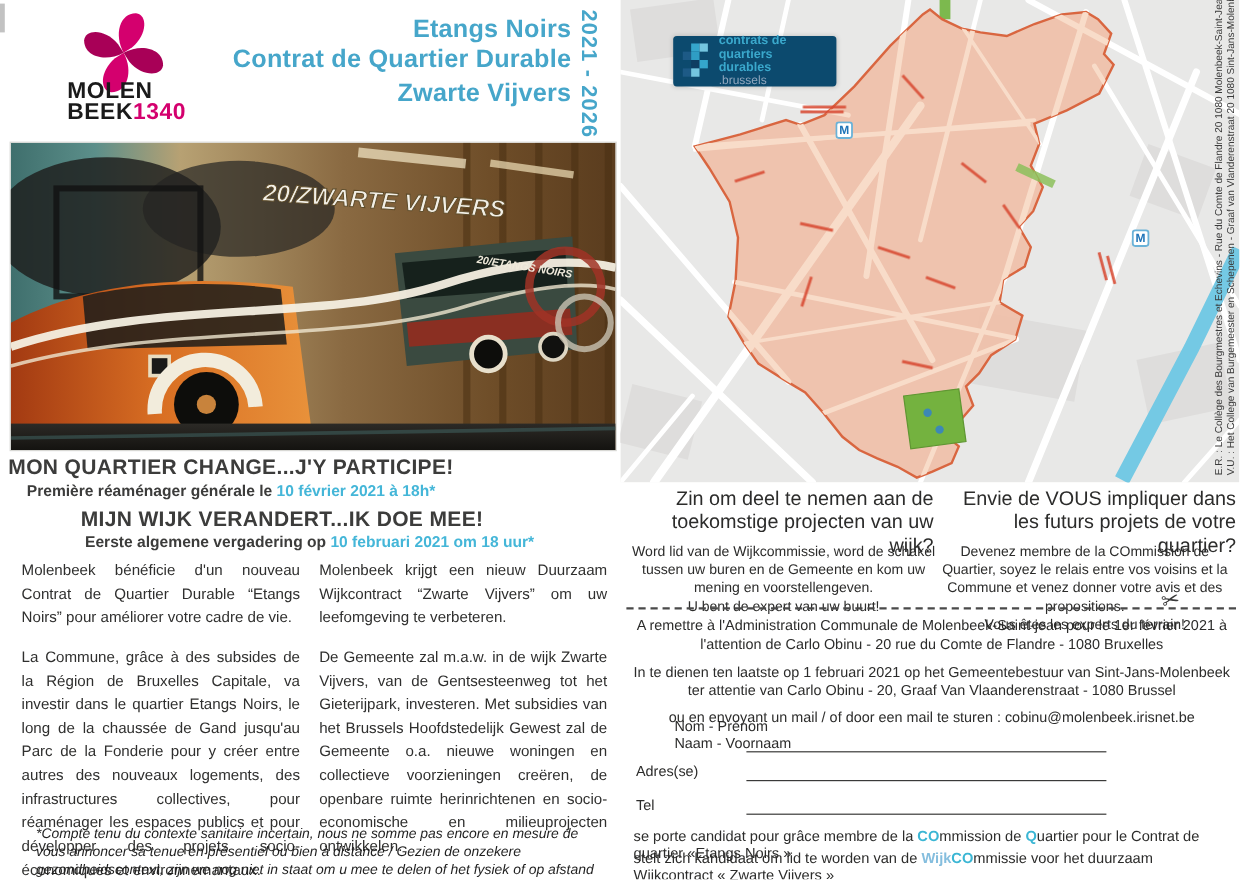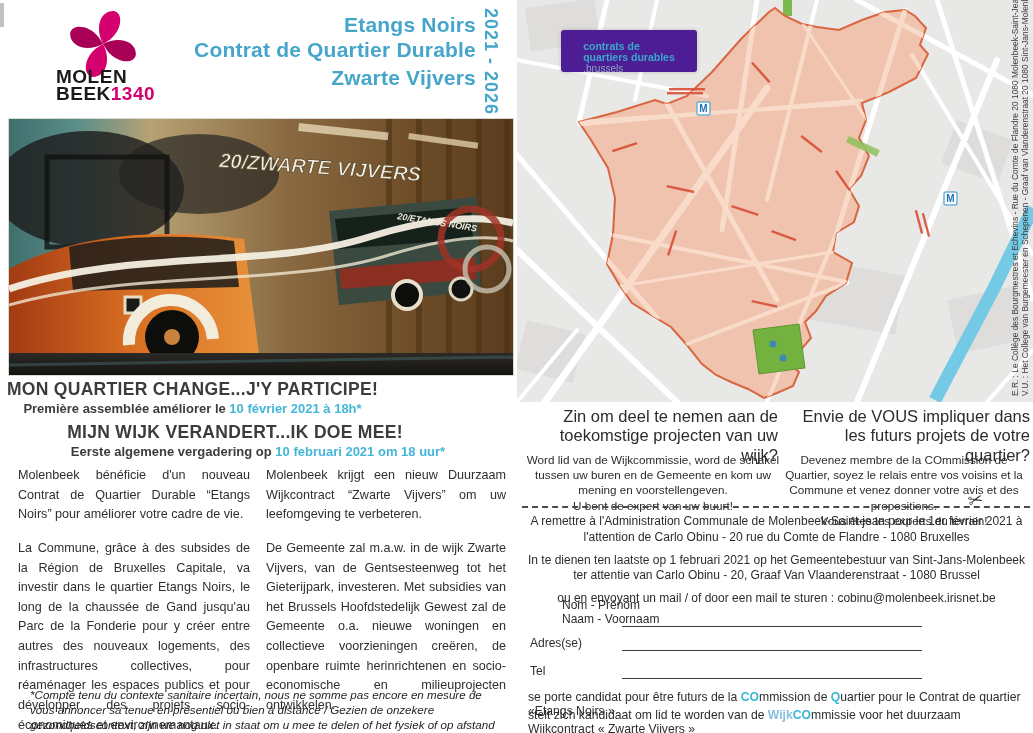--- a/index.html
+++ b/index.html
@@ -33,23 +33,23 @@
   .col{top:466px;font-size:12.6px;line-height:1.56;text-align:justify;color:#2f2f2e;}
   #col-fr{left:18px;width:232px;}
   #col-nl{left:266px;width:240px;}
   .col p{margin:0 0 14px 0;}
   .cta{color:#3f9fc6;text-align:center;font-size:13.4px;line-height:1.4;margin-top:16px;}
   #footnote{left:30px;top:688px;width:472px;font-style:italic;font-size:11.6px;
             line-height:1.28;color:#1f1f1f;}
 
   
   #map-panel{left:517px;top:0;width:516px;height:402px;}
-  #cqd-logo{left:44px;top:30px;width:136px;height:42px;background:#4c1d95;border-radius:3px;
+  #cqd-logo{left:44px;top:30px;width:136px;height:42px;background:#0c4a6e;border-radius:3px;
             box-shadow:0 0 4px rgba(0,0,0,.18);display:flex;align-items:center;gap:7px;
-            padding:4px 7px;box-sizing:border-box;flex-direction:column;}
+            padding:4px 7px;box-sizing:border-box;}
   #cqd-text{font-size:10.5px;font-weight:bold;color:#3aa8cc;line-height:1.08;}
   #cqd-text .brussels{font-weight:normal;color:#8fa6bd;font-size:10px;}
 
   #credits{left:1010px;top:396px;width:388px;transform:rotate(-90deg);transform-origin:0 0;
            font-size:8.4px;line-height:10px;color:#3a3a3a;white-space:nowrap;}
 
   .q-title{top:407px;font-size:16.5px;line-height:1.18;text-align:right;color:#2c2c2b;}
   #q-nl-title{left:528px;width:250px;}
   #q-fr-title{left:780px;width:250px;}
   .q-body{top:452px;font-size:11.7px;line-height:1.3;text-align:center;color:#2c2c2b;}
@@ -164,21 +164,21 @@
         <circle cx="478" cy="150" r="22" fill="none" stroke="#c8c2b2" stroke-width="5" opacity=".8"></circle>
         <rect x="0" y="234" width="504" height="22" fill="url(#floor)"></rect>
         <path d="M0,246 L504,238" stroke="#3e5e5c" stroke-width="3" opacity=".6"></path>
         <text x="210" y="48" font-size="20" font-weight="bold" font-style="italic" fill="#f2efe6" stroke="#5c4a28" stroke-width=".8" transform="rotate(4 210 48)">20/ZWARTE VIJVERS</text>
         <text x="388" y="100" font-size="9" font-weight="bold" font-style="italic" fill="#efeadb" transform="rotate(9 388 100)">20/ETANGS NOIRS</text>
       </svg>
     </div>
 
     <div class="abs hl" id="hl-fr-title">MON QUARTIER CHANGE...J'Y PARTICIPE!</div>
     <div class="abs hl" id="hl-fr-sub">
-      <span>Première assemblée améliorer le </span><span class="date-cyan">10 février 2021 à 18h*</span>
+      <span>Première réaménager générale le </span><span class="date-cyan">10 février 2021 à 18h*</span>
     </div>
     <div class="abs hl" id="hl-nl-title">MIJN WIJK VERANDERT...IK DOE MEE!</div>
     <div class="abs hl" id="hl-nl-sub">
       <span>Eerste algemene vergadering op </span><span class="date-cyan">10 februari 2021 om 18 uur*</span>
     </div>
 
     <div class="abs col" id="col-fr">
       <p>Molenbeek bénéficie d'un nouveau Contrat de Quartier Durable “Etangs Noirs” pour améliorer votre cadre de vie.</p>
       <p>La Commune, grâce à des subsides de la Région de Bruxelles Capitale, va investir dans le quartier Etangs Noirs, le long de la chaussée de Gand jusqu'au Parc de la Fonderie pour y créer entre autres des nouveaux logements, des infrastructures collectives, pour réaménager les espaces publics et pour développer des projets socio-économiques et environnemantaux.</p>
 
@@ -326,19 +326,19 @@
       <div>Nom - Prénom</div>
       <div>Naam - Voornaam</div>
     </div>
     <div class="abs field-line" id="line-name"></div>
     <div class="abs field-label" id="fl-addr">Adres(se)</div>
     <div class="abs field-line" id="line-addr"></div>
     <div class="abs field-label" id="fl-tel">Tel</div>
     <div class="abs field-line" id="line-tel"></div>
 
     <div class="abs candidate" id="candidate-fr">
-      <span>se porte candidat pour être futurs de la </span><span class="hl-cyan">CO</span><span>mmission de </span><span class="hl-cyan">Q</span><span>uartier pour le Contrat de quartier «Etangs Noirs »</span>
+      <span>se porte candidat pour grâce membre de la </span><span class="hl-cyan">CO</span><span>mmission de </span><span class="hl-cyan">Q</span><span>uartier pour le Contrat de quartier «Etangs Noirs »</span>
     </div>
     <div class="abs candidate" id="candidate-nl">
       <span>stelt zich kandidaat om lid te worden van de </span><span class="hl-blue">Wijk</span><span class="hl-cyan">CO</span><span>mmissie voor het duurzaam Wijkcontract « Zwarte Vijvers »</span>
     </div>
   </div>
 </div>
 
 </body></html>

